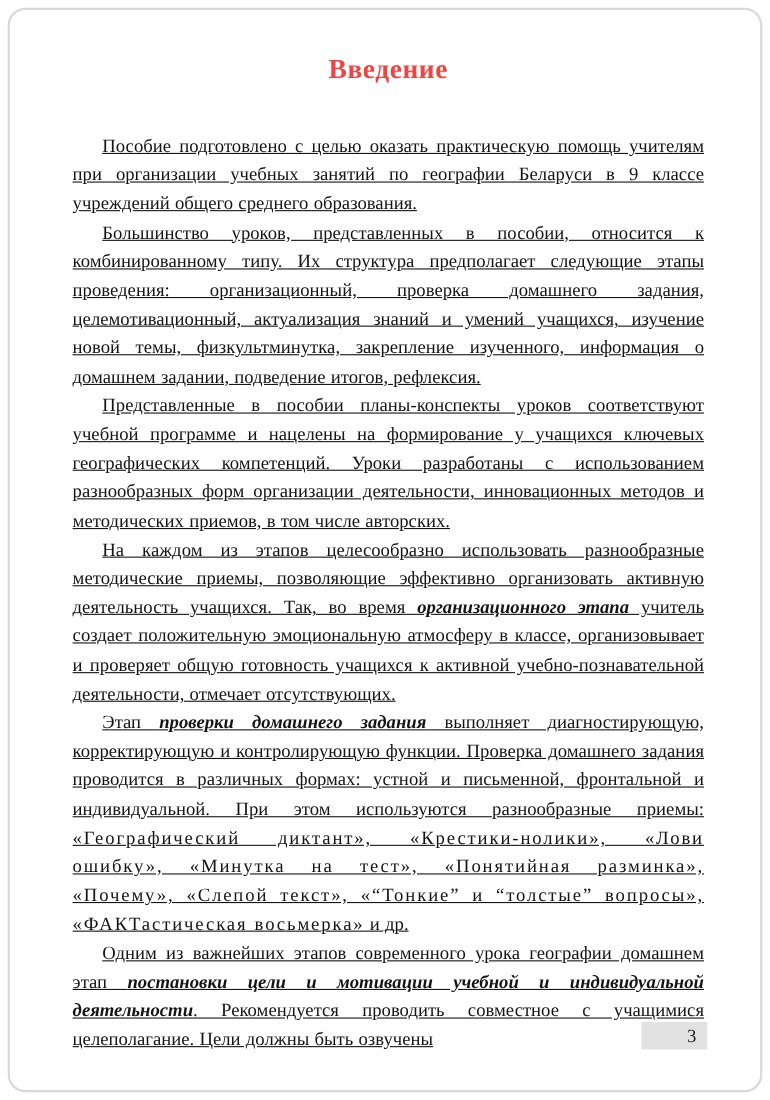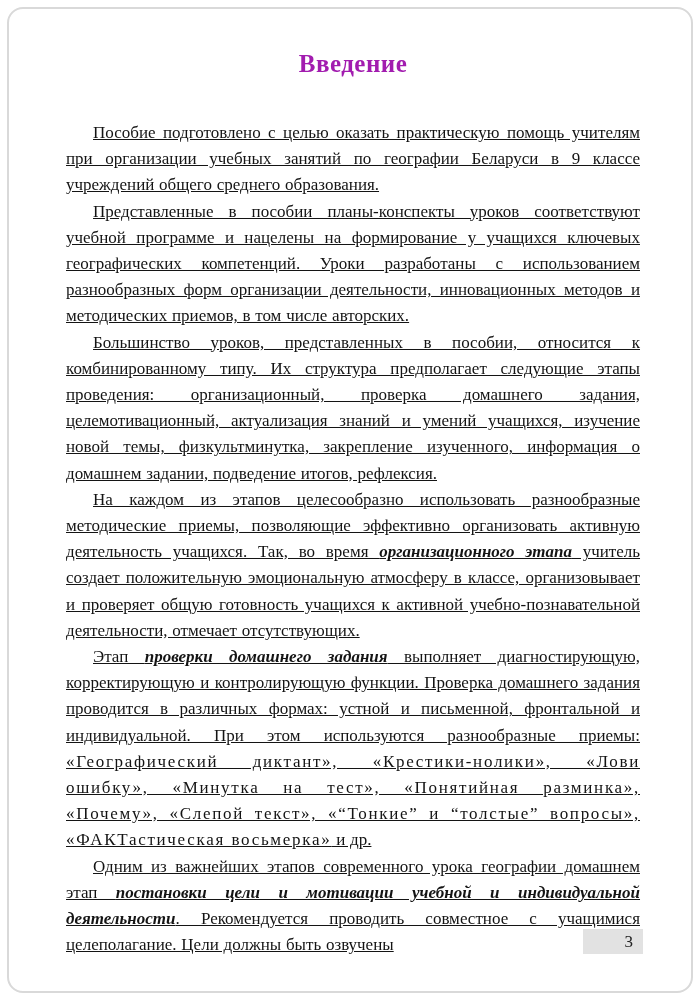--- a/index.html
+++ b/index.html
@@ -27,21 +27,21 @@
     left: 66px;
     right: 60px;
     top: 50px;
   }
   h1.title {
     text-align: center;
     font-size: 25px;
     font-weight: bold;
     margin: 0 0 42px 0;
     letter-spacing: 0.5px;
-    color: #a21caf;
+    color: #ef4444;
   }
   p.para {
     margin: 0;
     text-indent: 27px;
     text-align: justify;
     font-size: 17px;
     line-height: 26.2px;
     word-spacing: 0.5px;
     text-decoration: underline;
   }
@@ -70,23 +70,23 @@
 <body>
 
 <div class="page-frame"></div>
 
 <div class="content">
 
   <h1 class="title">Введение</h1>
 
   <p class="para"><span>Пособие подготовлено с целью оказать практическую помощь учителям при организации учебных занятий по географии Беларуси в 9 классе учреждений общего среднего образования.</span></p>
 
+  <p class="para"><span>Большинство уроков, представленных в пособии, относится к комбинированному типу. Их структура предполагает следующие этапы проведения: организационный, проверка домашнего задания, целемотивационный, актуализация знаний и умений учащихся, изучение новой темы, физкультминутка, закрепление изученного, информация о домашнем задании, подведение итогов, рефлексия.</span></p>
+
   <p class="para"><span>Представленные в пособии планы-конспекты уроков соответствуют учебной программе и нацелены на формирование у учащихся ключевых географических компетенций. Уроки разработаны с использованием разнообразных форм организации деятельности, инновационных методов и методических приемов, в том числе авторских.</span></p>
-
-  <p class="para"><span>Большинство уроков, представленных в пособии, относится к комбинированному типу. Их структура предполагает следующие этапы проведения: организационный, проверка домашнего задания, целемотивационный, актуализация знаний и умений учащихся, изучение новой темы, физкультминутка, закрепление изученного, информация о домашнем задании, подведение итогов, рефлексия.</span></p>
 
   <p class="para"><span>На каждом из этапов целесообразно использовать разнообразные методические приемы, позволяющие эффективно организовать активную деятельность учащихся. Так, во время </span><span class="bi">организационного этапа</span><span> учитель создает положительную эмоциональную атмосферу в классе, организовывает и проверяет общую готовность учащихся к активной учебно-познавательной деятельности, отмечает отсутствующих.</span></p>
 
   <p class="para"><span>Этап </span><span class="bi">проверки домашнего задания</span><span> выполняет диагностирующую, корректирующую и контролирующую функции. Проверка домашнего задания проводится в различных формах: устной и письменной, фронтальной и индивидуальной. При этом используются разнообразные приемы: </span><span class="spaced">«Географический диктант», «Крестики-нолики», «Лови ошибку», «Минутка на тест», «Понятийная разминка», «Почему», «Слепой текст», «“Тонкие” и “толстые” вопросы», «ФАКТастическая восьмерка»</span><span> и др.</span></p>
 
   <p class="para"><span>Одним из важнейших этапов современного урока географии домашнем этап </span><span class="bi">постановки цели и мотивации учебной и индивидуальной деятельности</span><span>. Рекомендуется проводить совместное с учащимися целеполагание. Цели должны быть озвучены</span></p>
 
 </div>
 
 <div class="footer-box">

